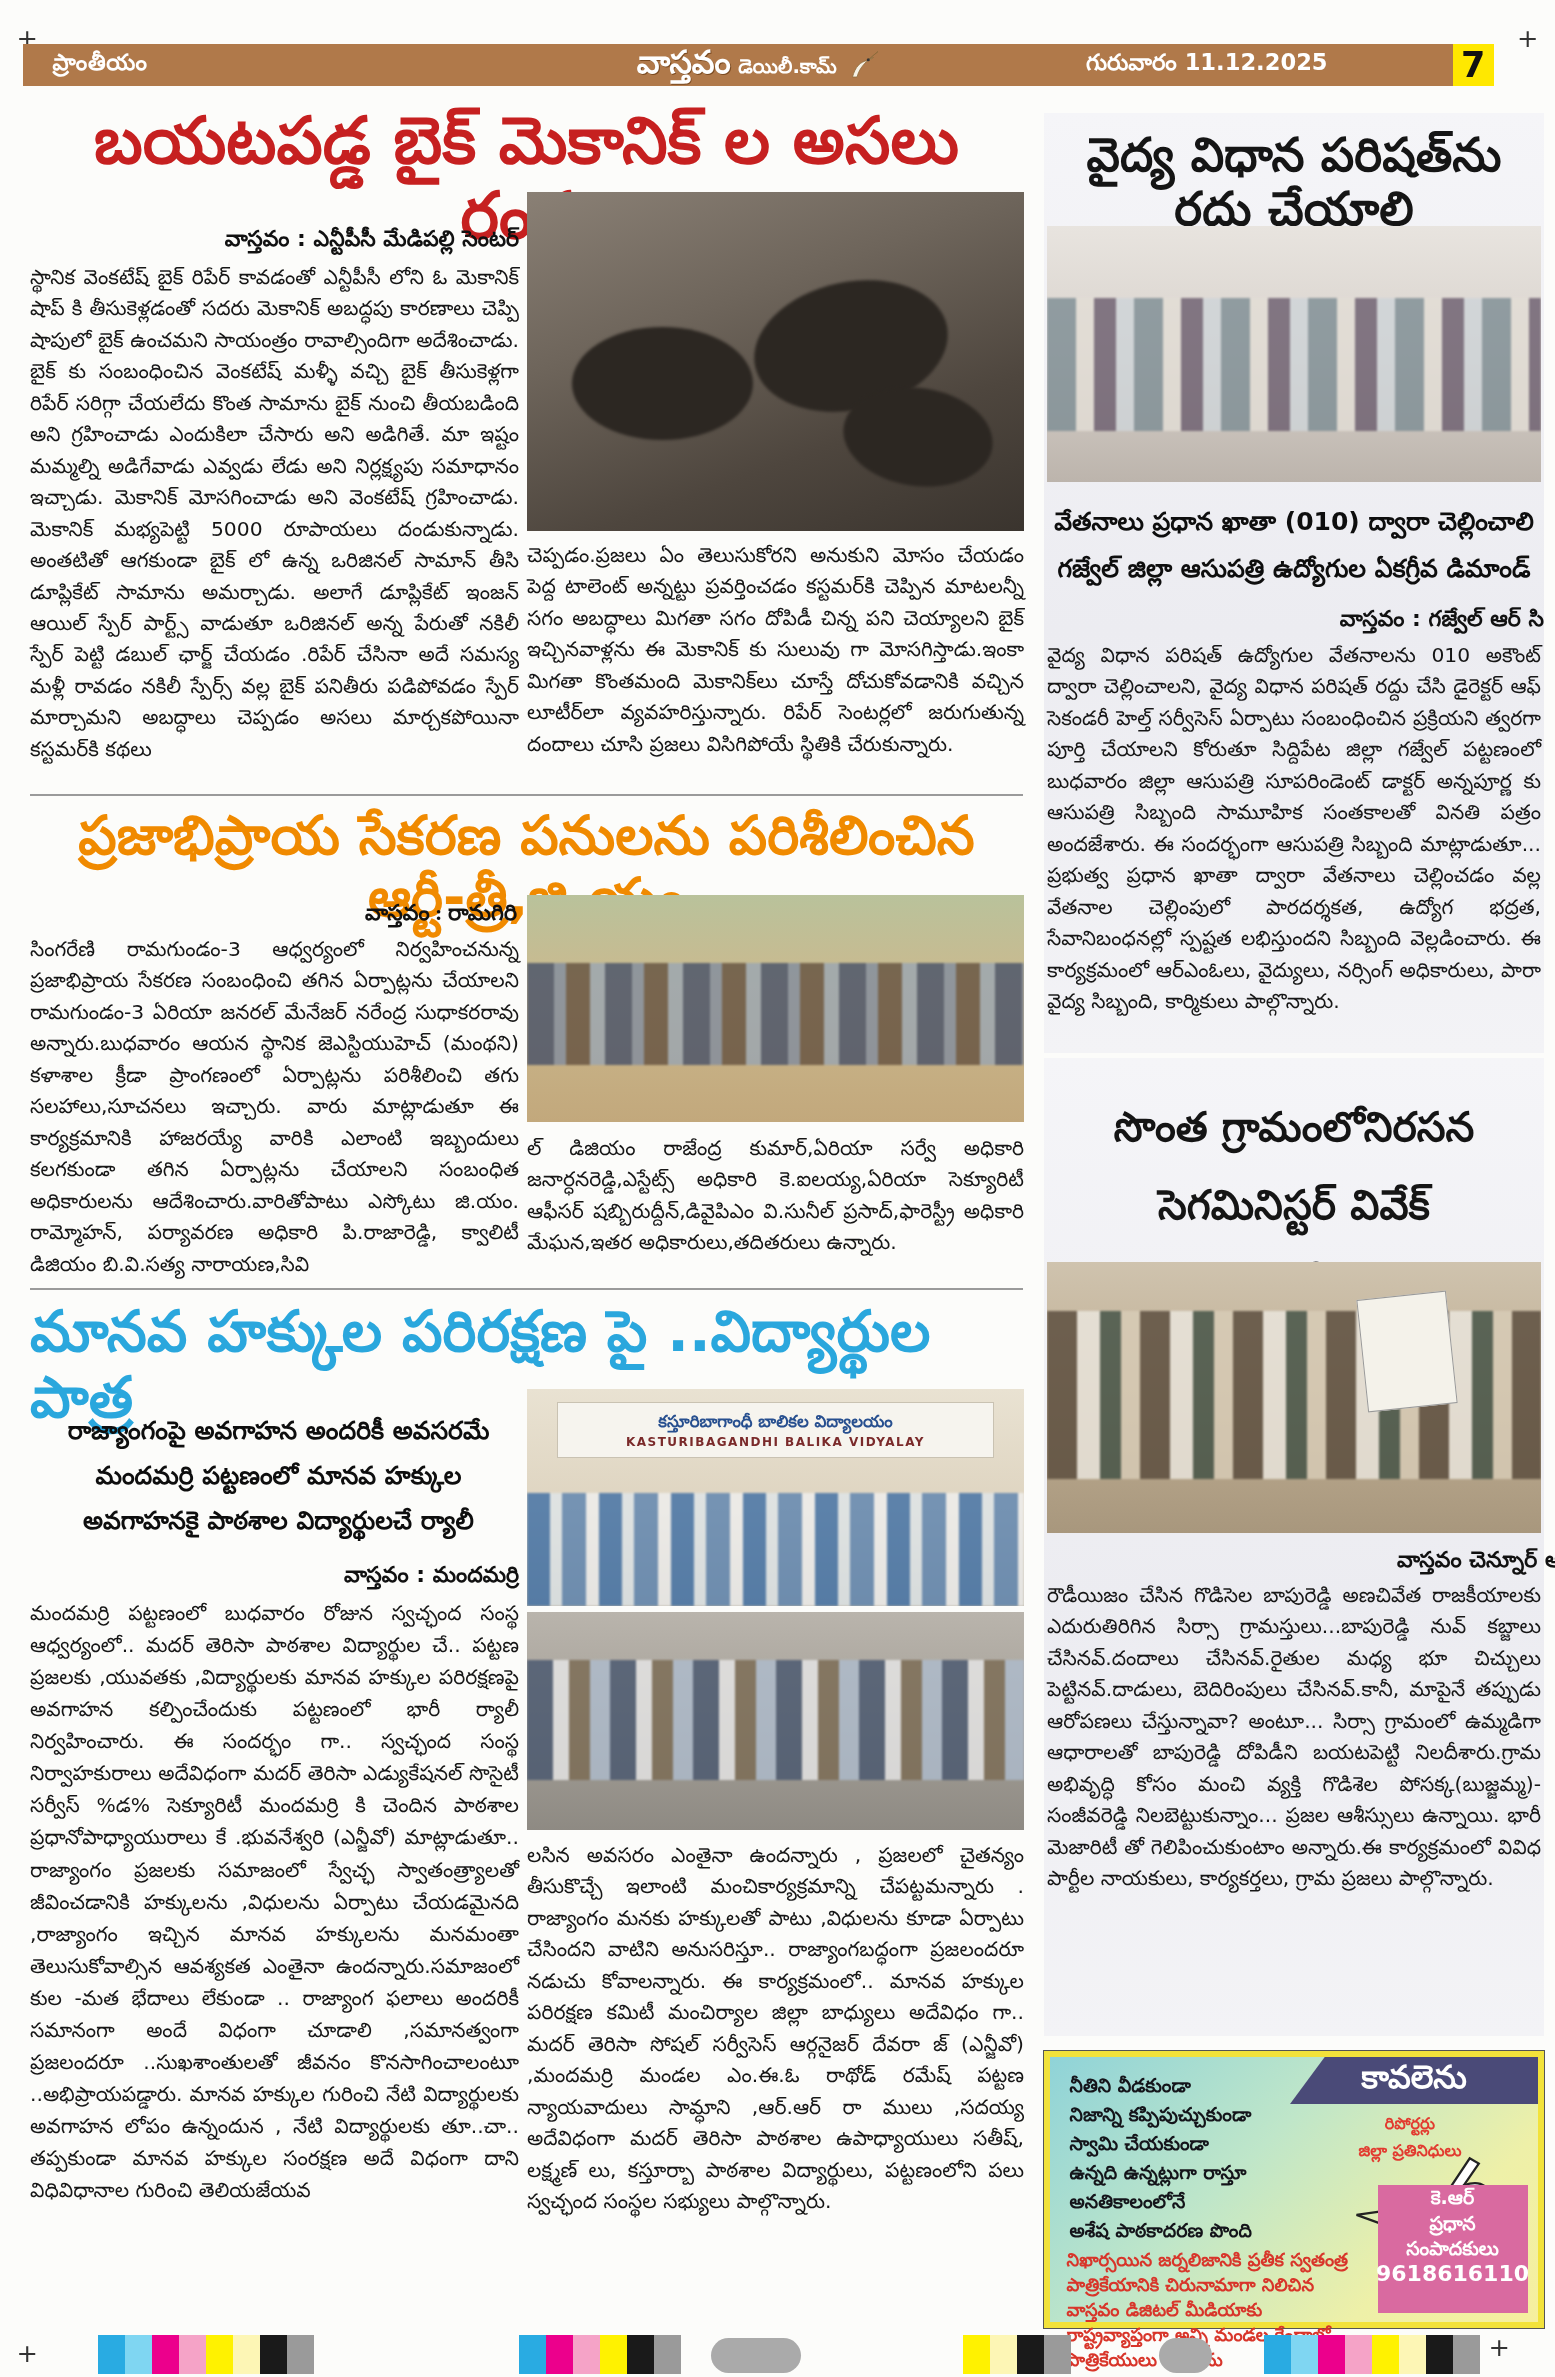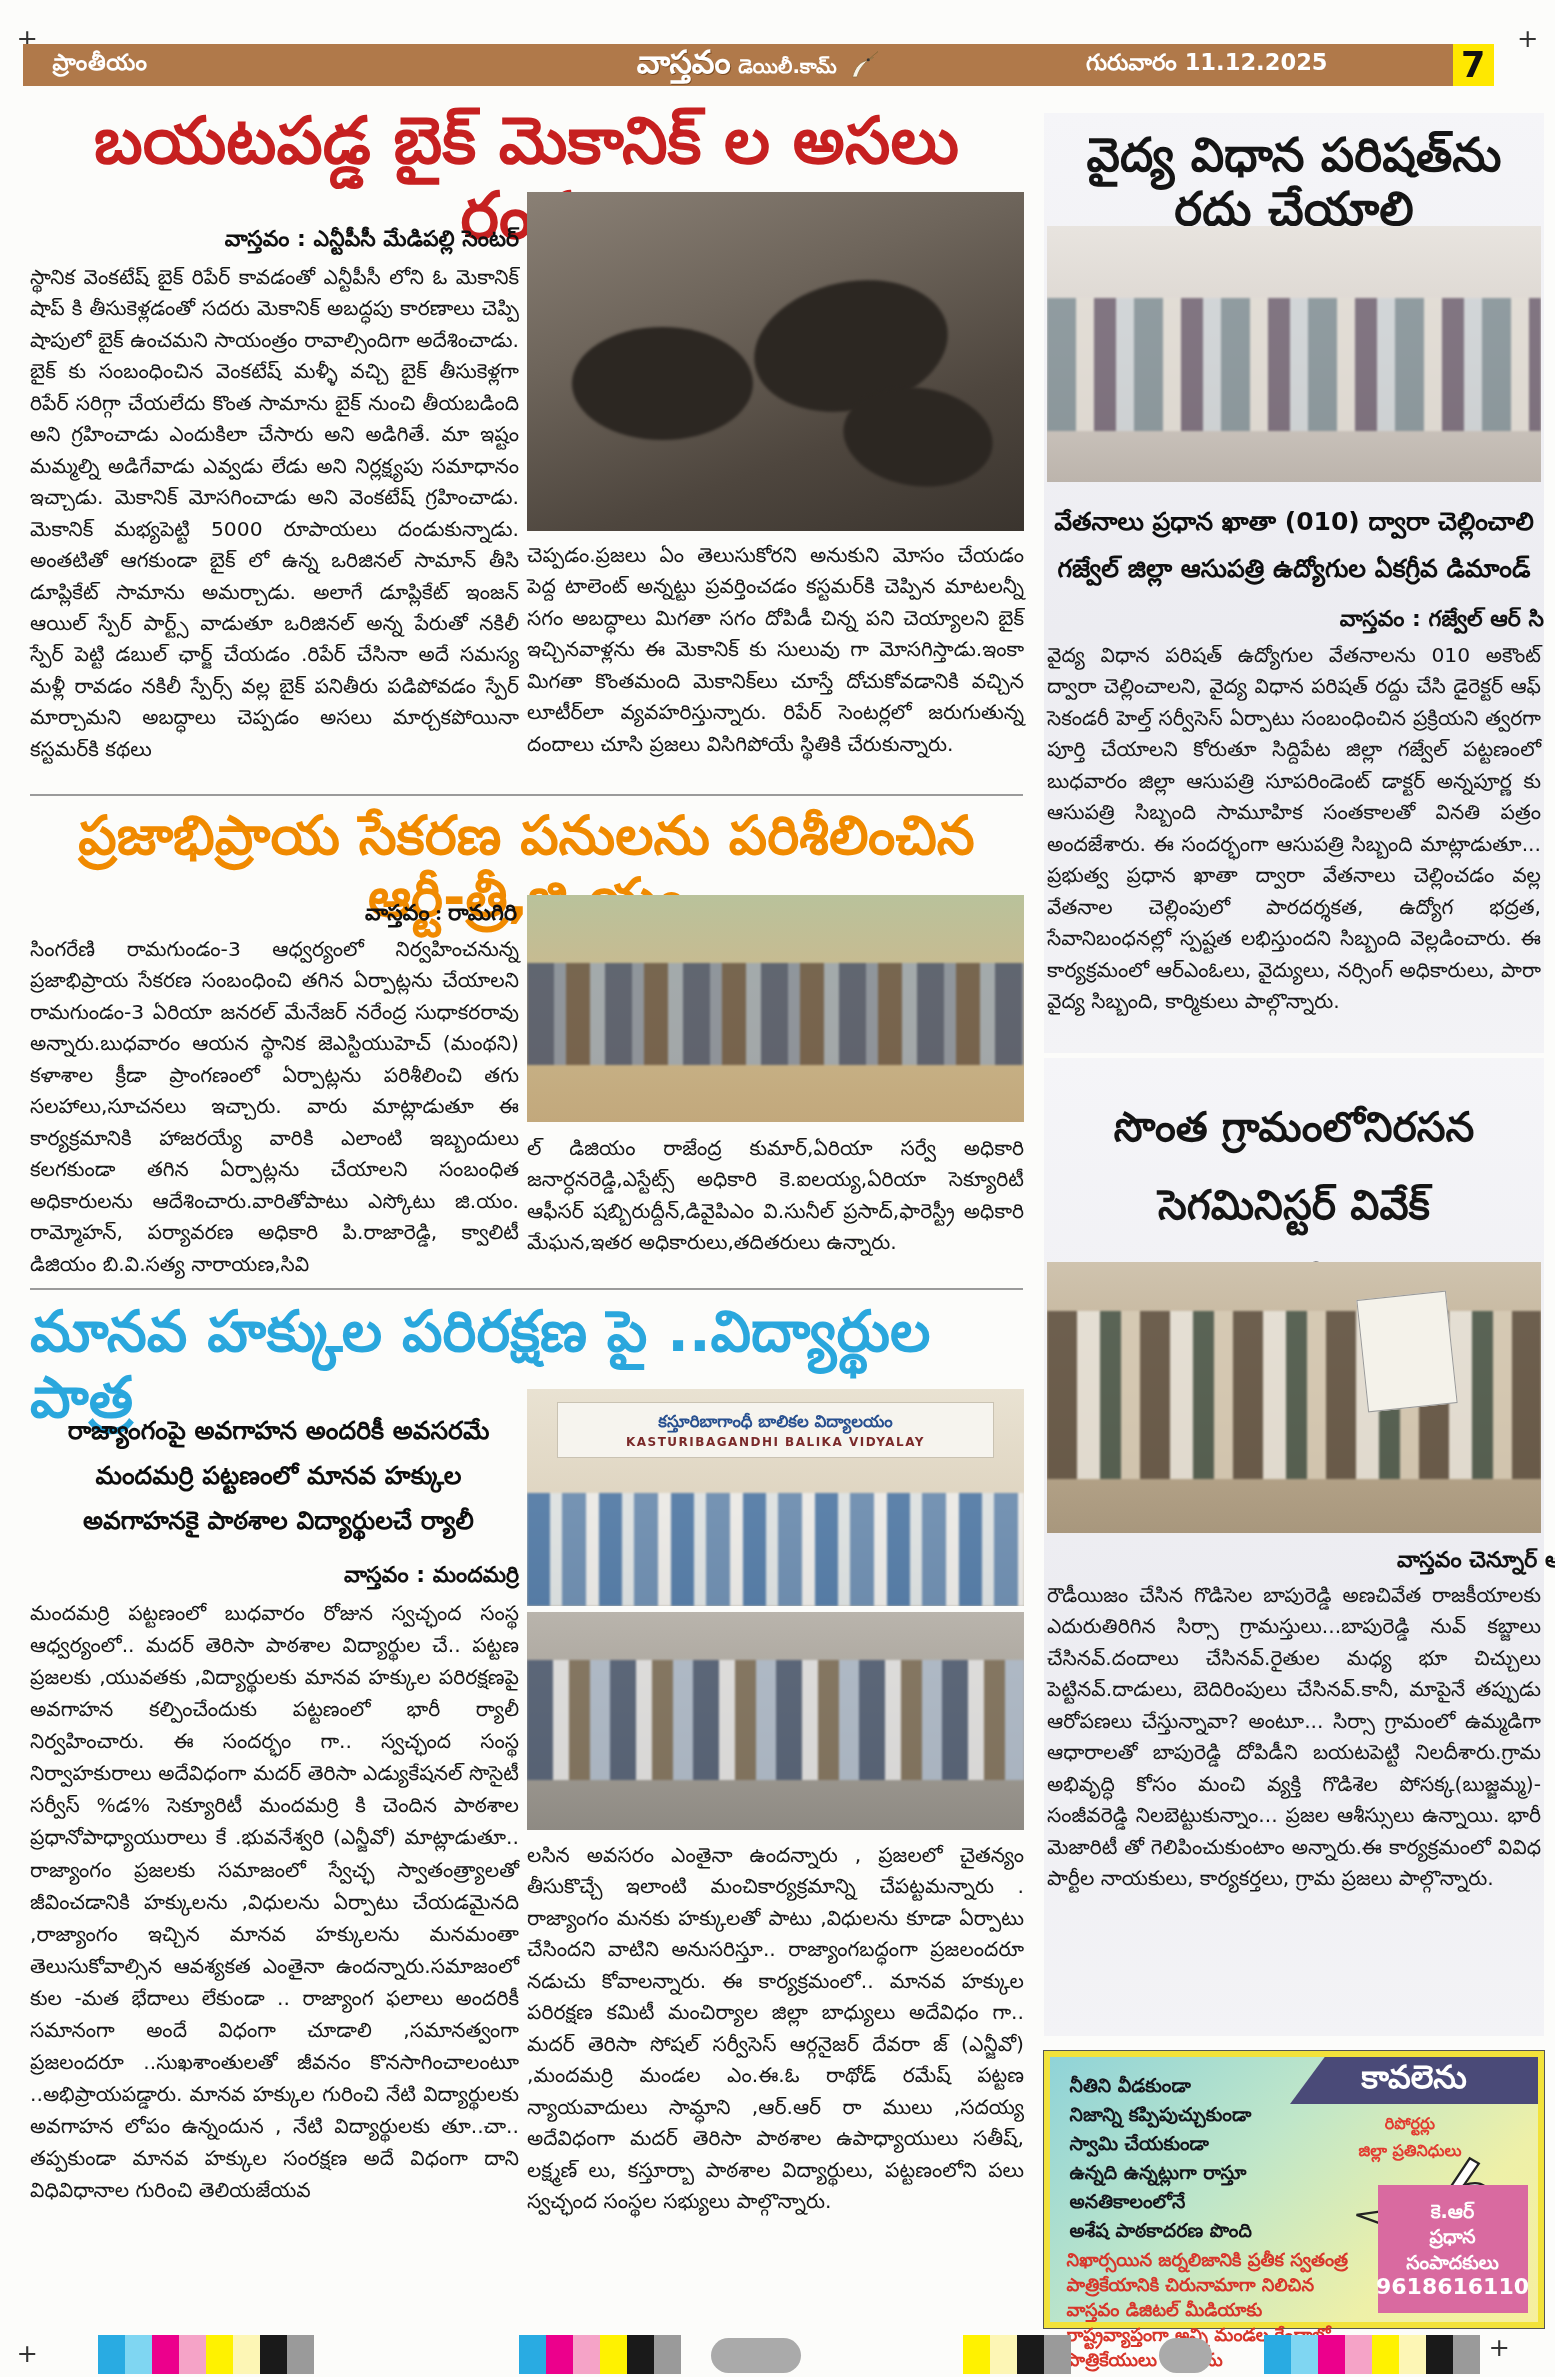--- a/index.html
+++ b/index.html
@@ -68,21 +68,21 @@
     clip-path:polygon(14% 0,100% 0,100% 100%,0 100%);
     display:flex; align-items:center; justify-content:center;
   }
   .adbox .ad-banner span { color:#fff; font-size:32px; font-weight:bold; }
   .ad-poem { position:absolute; left:19.6px; top:13.5px; }
   .ad-poem div { font-size:19px; font-weight:bold; color:#14141a; line-height:29px; }
   .ad-right-label { position:absolute; text-align:center; color:#e23b30; font-weight:bold; font-size:16px; }
   .ad-red { position:absolute; left:16.6px; top:190px; width:301px; font-size:18px; font-weight:bold; color:#d8352a; line-height:25px; }
   .ad-contact {
     position:absolute; right:10.5px; bottom:9px; width:150px; height:128px; background:#d96aa0;
-    display:flex; flex-direction:column; align-items:center; justify-content:center; gap:1.5px;
+    display:flex; flex-direction:column; align-items:center; gap:1.5px;
   }
   .ad-contact div { color:#fff; font-weight:bold; font-size:19px; line-height:24px; }
   .ad-contact .phone { font-size:22px; }
   .ad-pen { position:absolute; right:22.6px; top:90px; }
   
   .bars { position:absolute; display:flex; }
   .bars div { width:27px; height:39px; }
   .capsule { position:absolute; background:#aaa; border-radius:19.6px; }
 </style>
 </head>

